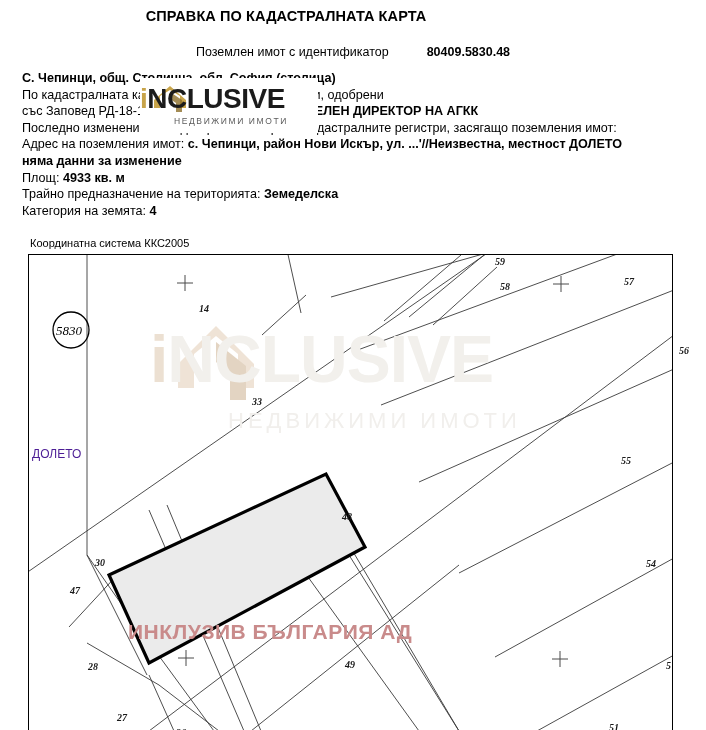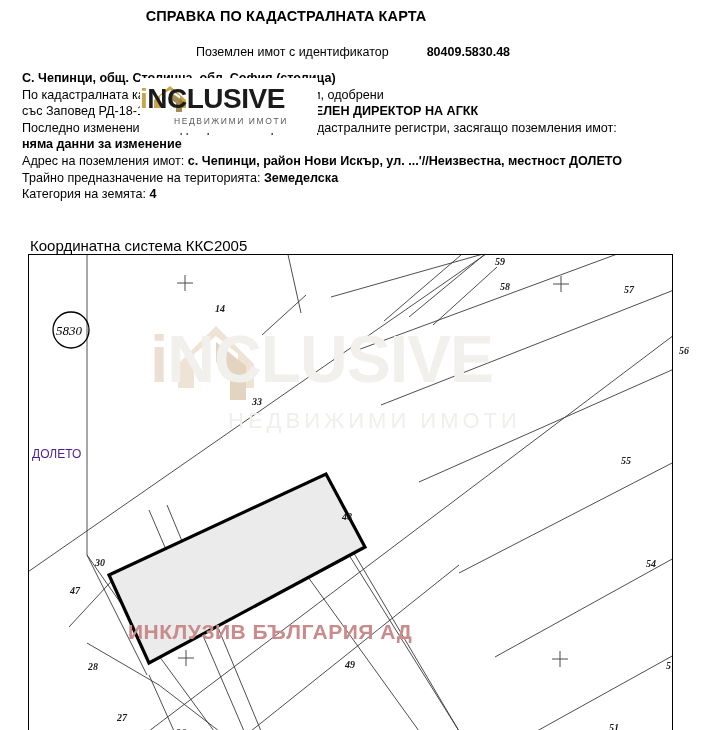--- a/index.html
+++ b/index.html
@@ -75,21 +75,21 @@
     font-size: 8.5px;
     letter-spacing: 1.6px;
     color: #5b5b5b;
     white-space: nowrap;
   }
 
   
   #coord-label {
     position: absolute;
     left: 30px; top: 237px;
-    font-size: 15px;
+    font-size: 11px;
     color: #000;
     text-align: center;
   }
 
   
   #map-frame {
     position: absolute;
     left: 28px; top: 254px;
     width: 645px; height: 476px;
     border: 1.6px solid #000;
@@ -190,25 +190,29 @@
   </div>
   <div class="line">
     <span>със Заповед РД-18-1/</span>
     <b>16.01.2012г.</b>
     <b>на ИЗПЪЛНИТЕЛЕН ДИРЕКТОР НА АГКК</b>
   </div>
   <div class="line">
     <span>Последно изменение на кадастралната карта и кадастралните регистри, засягащо поземления имот:</span>
   </div>
   <div class="line">
-    <b>няма данни за изменение</b>
-  </div>
-  <div class="line">
     <span>Адрес на поземления имот:</span>
     <b>с. Чепинци, район Нови Искър, ул. ...'//Неизвестна, местност ДОЛЕТО</b>
+  </div>
+  <div class="line">
+    <b>няма данни за изменение</b>
+  </div>
+  <div class="line">
+    <span>Площ:</span>
+    <b>4933 кв. м</b>
   </div>
   <div class="line">
     <span>Трайно предназначение на територията:</span>
     <b>Земеделска</b>
   </div>
   <div class="line">
     <span>Категория на земята:</span>
     <b>4</b>
   </div>
 </div>
@@ -294,25 +298,25 @@
   </svg>
   <div id="big-wm-main">
     <span class="wm-i">i</span><span>N</span><span>CLUSIVE</span>
   </div>
   <div id="big-wm-sub">НЕДВИЖИМИ ИМОТИ</div>
 </div>
 
 <div id="red-watermark">ИНКЛУЗИВ БЪЛГАРИЯ АД</div>
 
 <div id="map-text-layer">
-    <div class="plot-num" style="left: 199px; top: 303px; margin-left: 16px;">14</div>
+    <div class="plot-num" style="left: 199px; top: 303px;">14</div>
     <div class="plot-num" style="left: 252px; top: 396px;">33</div>
     <div class="plot-num" style="left: 495px; top: 256px;">59</div>
     <div class="plot-num" style="left: 500px; top: 281px;">58</div>
-    <div class="plot-num" style="left: 624px; top: 284px; font-style: italic;">57</div>
+    <div class="plot-num" style="left: 624px; top: 276px; font-style: italic;">57</div>
     <div class="plot-num" style="left: 679px; top: 345px;">56</div>
     <div class="plot-num" style="left: 621px; top: 455px;">55</div>
     <div class="plot-num" style="left: 646px; top: 558px;">54</div>
     <div class="plot-num" style="left: 666px; top: 660px;">5</div>
     <div class="plot-num" style="left: 609px; top: 722px;">51</div>
     <div class="plot-num" style="left: 345px; top: 659px;">49</div>
     <div class="plot-num" style="left: 342px; top: 511px;">48</div>
     <div class="plot-num" style="left: 95px; top: 557px;">30</div>
     <div class="plot-num" style="left: 70px; top: 585px;">47</div>
     <div class="plot-num" style="left: 88px; top: 661px;">28</div>

